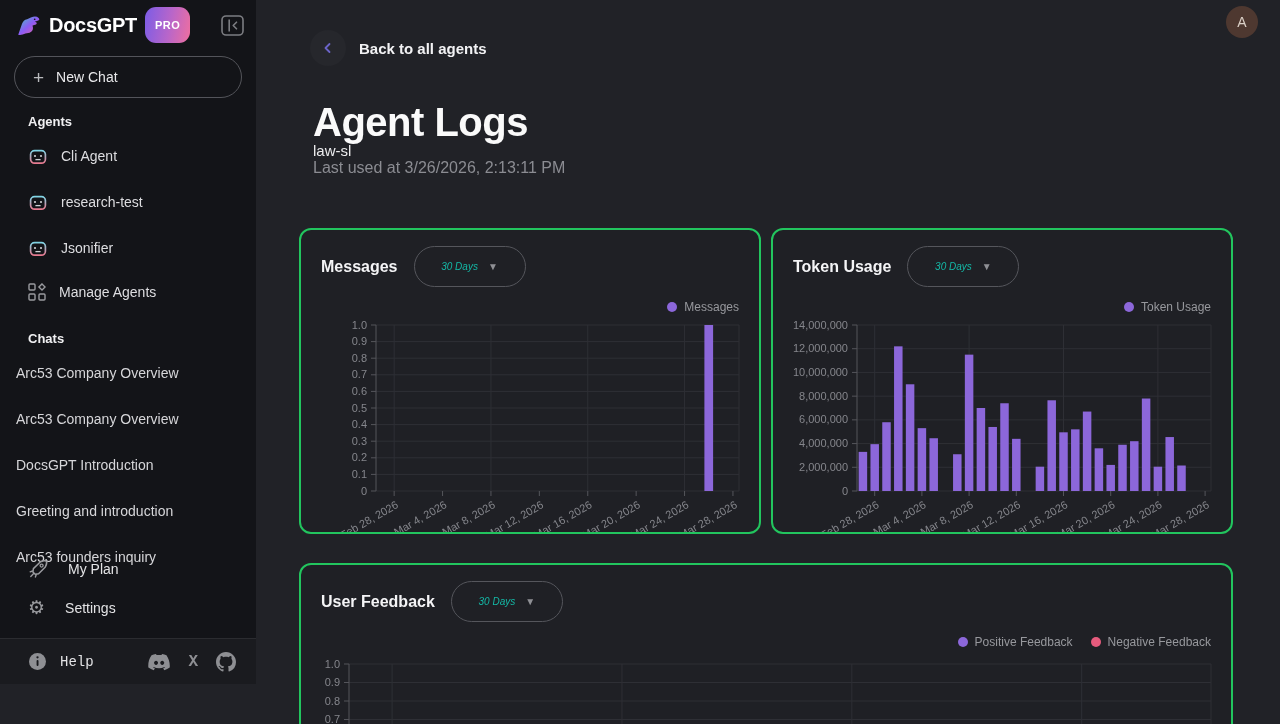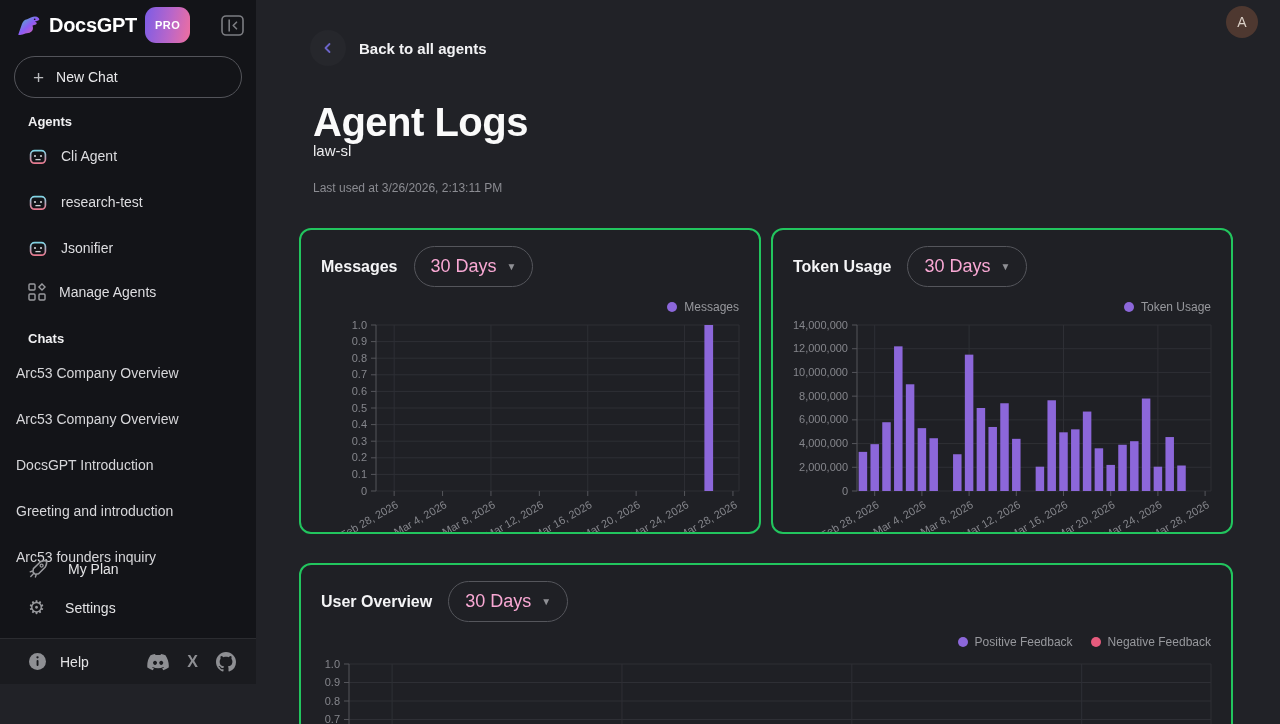--- a/index.html
+++ b/index.html
@@ -34,55 +34,55 @@
   }
   .side-item.small { height:42px; }
   .chat-item {
     height:46px; display:flex; align-items:center; padding-left:16px;
     font-size:14px; color:#d6d6d9; cursor:pointer; white-space:nowrap;
   }
   .side-bottom { position:absolute; bottom:57px; left:0; right:0; }
   .bottom-row { height:39px; display:flex; align-items:center; gap:20px; padding-left:28px; font-size:14px; color:#e3e3e5; cursor:pointer; }
   .help-strip {
     position:absolute; bottom:0; left:0; right:0; height:46px; background:#1a1b1f;
-    border-top:1px solid #2b2c30; display:flex; align-items:center; padding:0 20px 0 28px;
+    border-top:1px solid #2b2c30; display:flex; align-items:center; padding:0 20px 0 28px;font-family:Liberation Mono, monospace;
   }
   .help-left { display:flex; align-items:center; gap:13px; font-size:14px; color:#e3e3e5; cursor:pointer; }
   .social { margin-left:auto; display:flex; align-items:center; gap:18px; }
   .social svg, .social .x-glyph { cursor:pointer; }
   .x-glyph { font-size:16px; font-weight:800; color:#8e8f93; }
   
   .main { position:absolute; left:256px; top:0; width:1024px; height:724px; }
   .avatar {
     position:absolute; top:6px; right:22px; width:32px; height:32px; border-radius:50%;
     background:#4e3830; color:#dbd0c7; font-size:14px; display:flex; align-items:center;
     justify-content:center; cursor:pointer;
   }
   .back-row { position:absolute; left:54px; top:30px; display:flex; align-items:center; gap:13px; cursor:pointer; }
   .back-circle { width:36px; height:36px; border-radius:50%; background:#26272c; display:flex; align-items:center; justify-content:center; }
   .back-label { font-size:15px; font-weight:700; color:#f2f2f4; }
   .page-title { position:absolute; left:57px; top:68px; font-size:40px; font-weight:700; color:#fafafa; letter-spacing:-0.5px;margin-top:32px; }
   .agent-meta { position:absolute; left:57px; top:142px; }
   .agent-name { font-size:15px; color:#ececee; }
-  .agent-lastused { font-size:12px; color:#8b8c92; margin-top:22px; }
+  .agent-lastused { font-size:16px; color:#8b8c92; margin-top:0; }
   
   .charts-row { position:absolute; left:43px; top:228px; display:flex; gap:10px; }
   .panel {
     background:#1f2025; border:2px solid #22c55e; border-radius:12px;
     padding:16px 20px 6px 20px; overflow:hidden;
   }
   .panel.half { width:462px; height:306px; }
   .panel.wide { position:absolute; left:43px; top:563px; width:934px; height:346px; }
   .panel-head { display:flex; align-items:center; gap:16px; height:41px; }
   .panel-title { font-size:16px; font-weight:700; color:#f4f4f6; }
   .range-select {
     height:41px; min-width:112px; border:1px solid #55565c; border-radius:21px;
     display:flex; align-items:center; justify-content:center; gap:10px; padding:0 16px; cursor:pointer;
   }
-  .range-label { font-size:18px; color:#f9a8d4; }
+  .range-label { font-size:10px; color:#14b8a6;font-style:italic; }
   .range-caret { font-size:10px; color:#8f9095; }
   .legend-row { display:flex; justify-content:flex-end; gap:18px; margin-top:12px; height:16px; }
   .legend-item { display:flex; align-items:center; gap:7px; }
   .legend-dot { width:10px; height:10px; border-radius:50%; }
   .legend-text { font-size:12px; color:#97989d; }
   svg text { font-family:"Liberation Sans","DejaVu Sans",sans-serif; }
 </style>
 </head>
 <body>
 
@@ -399,21 +399,21 @@
           <line x1="364.90000000000003" y1="174" x2="364.90000000000003" y2="179" stroke="#54555b"></line>
           <text x="369.90000000000003" y="190" text-anchor="end" fill="#85868c" font-size="11" transform="rotate(-30 369.90000000000003 190)">Mar 24, 2026</text>
           <line x1="412.1" y1="174" x2="412.1" y2="179" stroke="#54555b"></line>
           <text x="417.1" y="190" text-anchor="end" fill="#85868c" font-size="11" transform="rotate(-30 417.1 190)">Mar 28, 2026</text>
         </svg>
     </div>
   </div>
 
   <div class="panel wide">
     <div class="panel-head">
-      <span class="panel-title">User Overview</span>
+      <span class="panel-title">User Feedback</span>
       <span class="range-select">
         <span class="range-label">30 Days</span>
         <span class="range-caret">▼</span>
       </span>
     </div>
     <div class="legend-row">
       <span class="legend-item">
         <span class="legend-dot" style="background: rgb(140, 103, 218);"></span>
         <span class="legend-text">Positive Feedback</span>
       </span>

